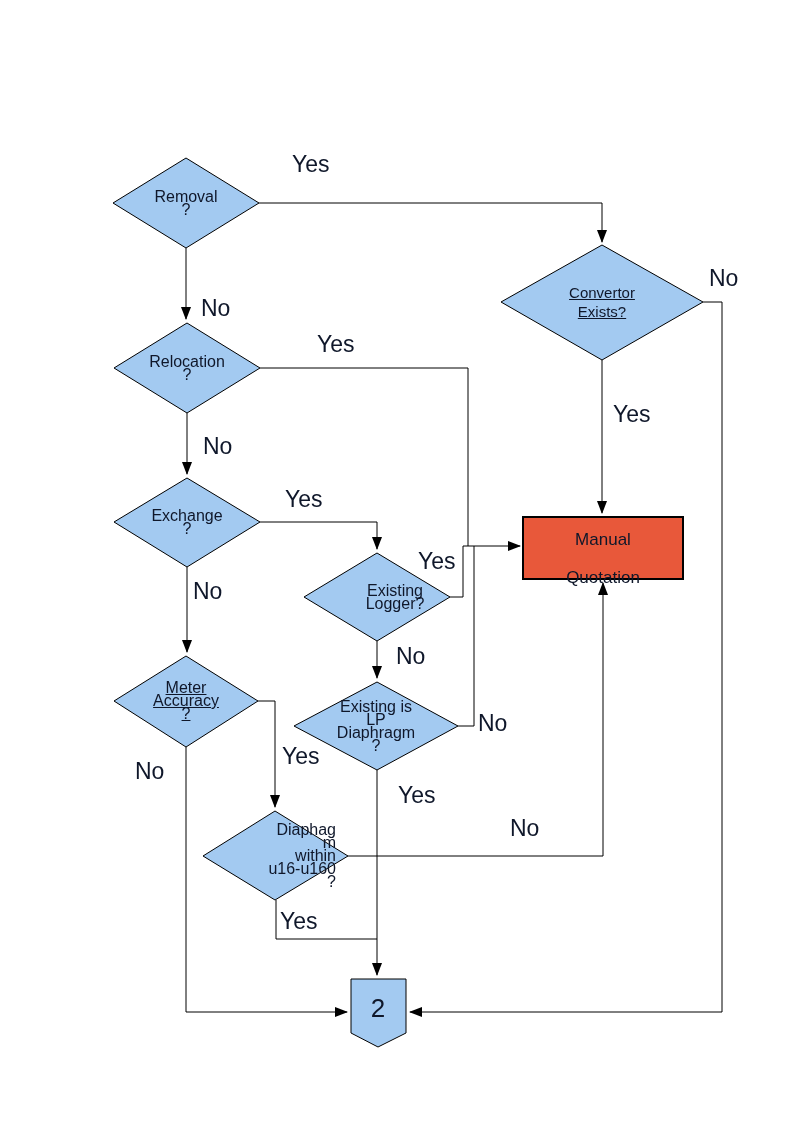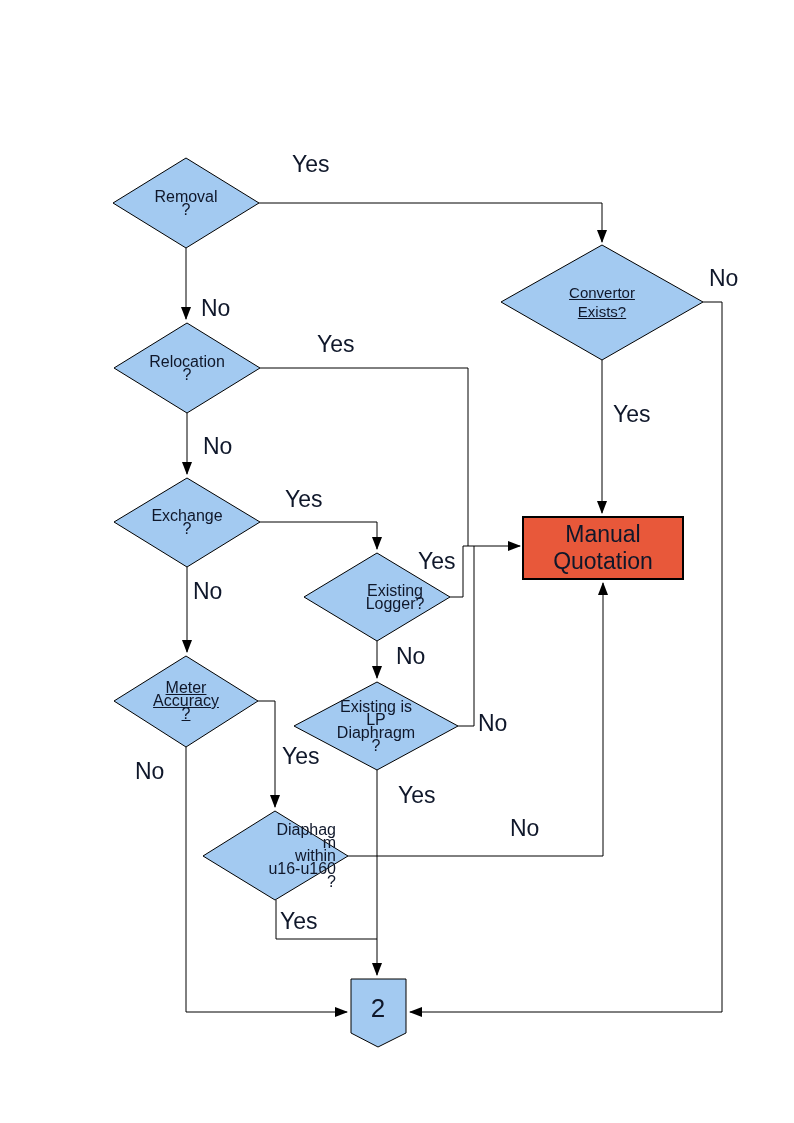--- a/index.html
+++ b/index.html
@@ -3,21 +3,21 @@
 <meta charset="utf-8">
 <style>
   html,body{margin:0;padding:0;background:#fff;}
   .page{position:relative;width:794px;height:1123px;background:#fff;overflow:hidden;
         font-family:"Liberation Sans",sans-serif;}
   .layer{position:absolute;left:0;top:0;}
   .lbl{position:absolute;color:#0f172a;text-align:center;white-space:pre-line;}
   .node-label{font-size:16px;line-height:13px;}
   .node-label-lg{font-size:15px;line-height:19px;text-decoration:underline;}
   .edge-label{font-size:23px;line-height:23px;text-align:left;white-space:nowrap;}
-  .process-label{font-size:23px;line-height:27px;}
+  .process-label{font-size:17px;line-height:38px;}
   .connector-num{font-size:26px;line-height:32px;}
 </style>
 </head>
 <body>
 
 <div class="page">
 
   <svg class="layer" width="794" height="1123" viewBox="0 0 794 1123">
     <defs>
       <marker id="arrow" markerUnits="userSpaceOnUse" markerWidth="14" markerHeight="12" refX="12" refY="5" orient="auto">

